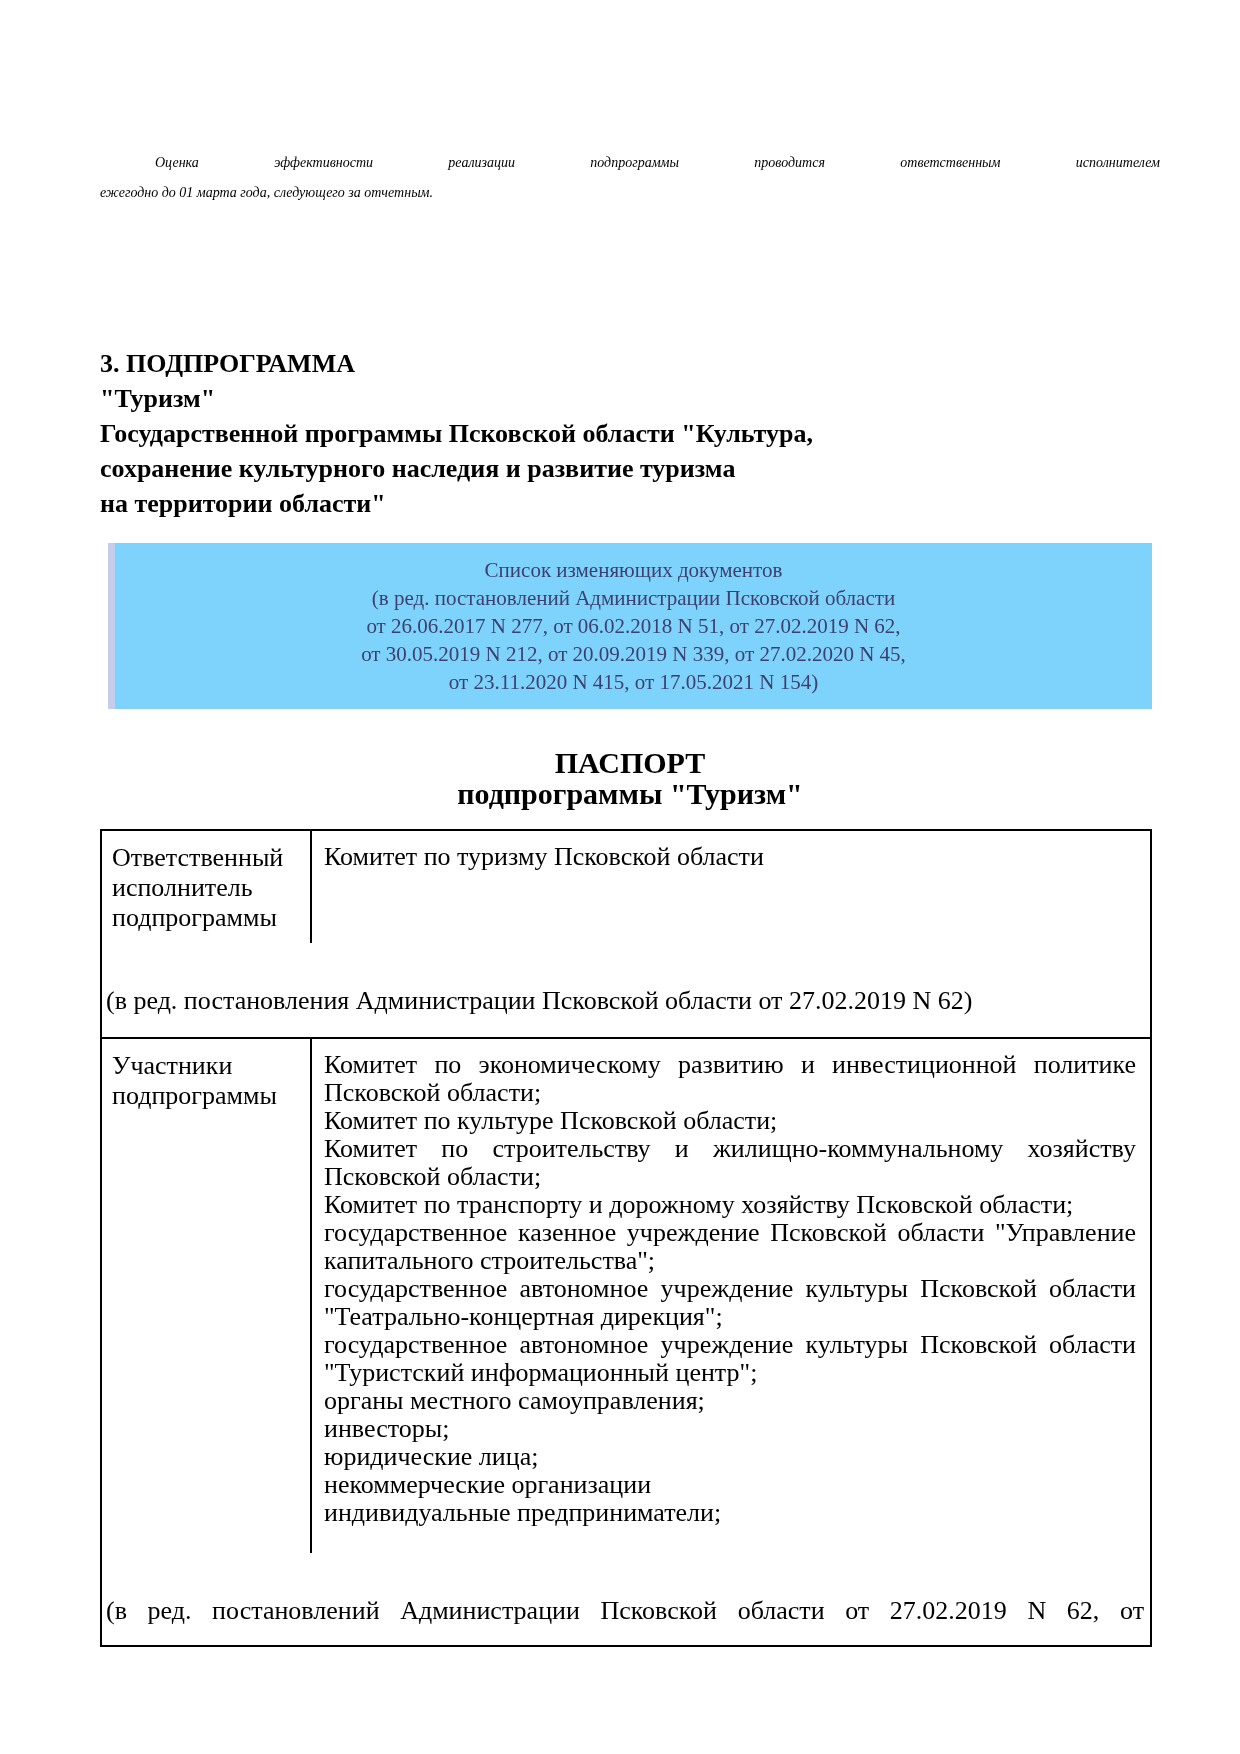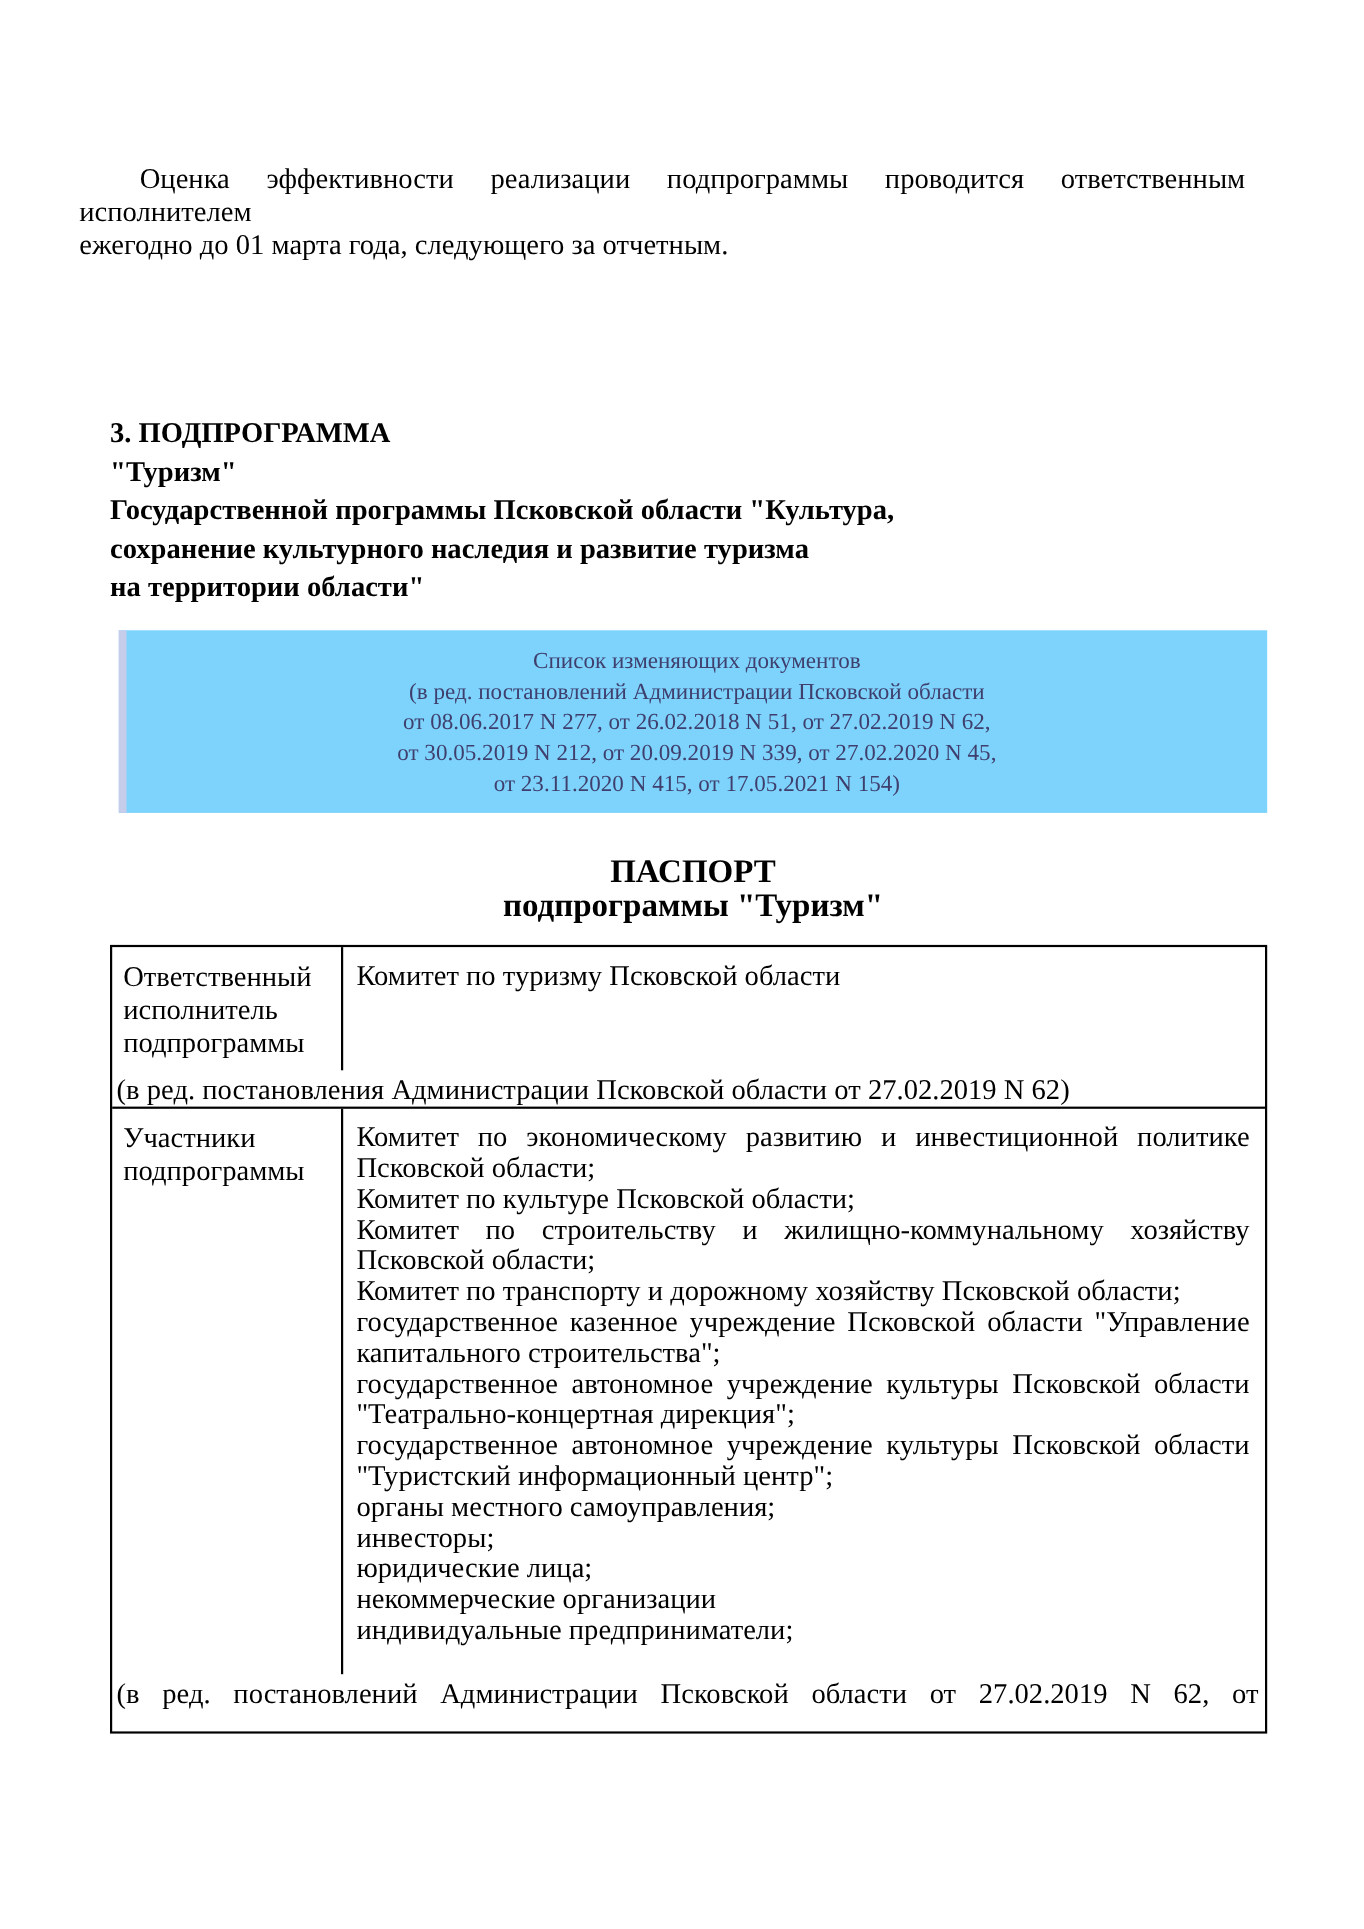--- a/index.html
+++ b/index.html
@@ -4,21 +4,21 @@
 <style>
   html,body{margin:0;padding:0;}
   body{
     width:1240px;height:1754px;background:#ffffff;color:#000;
     font-family:"Liberation Serif","DejaVu Serif",serif;
     overflow:hidden;position:relative;
   }
   .page{position:relative;width:1240px;height:1754px;}
 
   
-  .intro{margin:148px 80px 0 72px;width:1060px;font-size:26px;line-height:30px;}
+  .intro{margin:148px 80px 0 100px;width:1060px;font-size:14px;line-height:30px;font-style:italic;}
   .intro .l1{text-indent:55px;text-align:justify;text-align-last:justify;}
   .intro .l2{text-align:left;}
 
   
   .doc-title{margin:138px auto 0 auto;margin-left:100px;width:1060px;
     text-align:left;font-weight:bold;font-size:26px;line-height:35px;}
 
   
   .amend-box{margin:22px 0 0 108px;width:1037px;background:#7dd3fc;
     border-left:7px solid #c5cdeb;padding:13px 0;
@@ -30,21 +30,21 @@
   
   .ptable{margin:20px 0 0 100px;width:1052px;border:2px solid #000;
     font-size:26px;line-height:28px;box-sizing:border-box;}
   .tsection{border-bottom:2px solid #000;}
   .tsection:last-child{border-bottom:none;}
   .trow{display:flex;align-items:stretch;}
   .cell-label{width:210px;min-width:210px;box-sizing:border-box;
     border-right:2px solid #000;padding:12px 10px 10px 10px;line-height:30px;}
   .cell-value{flex:1;padding:12px 14px 26px 12px;}
   .cell-value p{margin:0;text-align:justify;}
-  .amend-note{padding:4px 6px 1px 4px;}
+  .amend-note{padding:4px 6px 22px 4px;margin-top:40px;}
   .amend-note.justify-last{text-align:justify;text-align-last:justify;padding-bottom:20px;}
 </style>
 </head>
 <body>
 
 <div class="page">
 
   <div class="intro">
     <div class="l1">Оценка эффективности реализации подпрограммы проводится ответственным исполнителем</div>
     <div class="l2">ежегодно до 01 марта года, следующего за отчетным.</div>
@@ -54,21 +54,21 @@
     <div>3. ПОДПРОГРАММА</div>
     <div>"Туризм"</div>
     <div>Государственной программы Псковской области "Культура,</div>
     <div>сохранение культурного наследия и развитие туризма</div>
     <div>на территории области"</div>
   </div>
 
   <div class="amend-box">
     <div>Список изменяющих документов</div>
     <div>(в ред. постановлений Администрации Псковской области</div>
-    <div>от 08.06.2017 N 277, от 26.02.2018 N 51, от 27.02.2019 N 62,</div>
+    <div>от 26.06.2017 N 277, от 06.02.2018 N 51, от 27.02.2019 N 62,</div>
     <div>от 30.05.2019 N 212, от 20.09.2019 N 339, от 27.02.2020 N 45,</div>
     <div>от 23.11.2020 N 415, от 17.05.2021 N 154)</div>
   </div>
 
   <div class="passport-heading">
     <div>ПАСПОРТ</div>
     <div>подпрограммы "Туризм"</div>
   </div>
 
   <div class="ptable">

